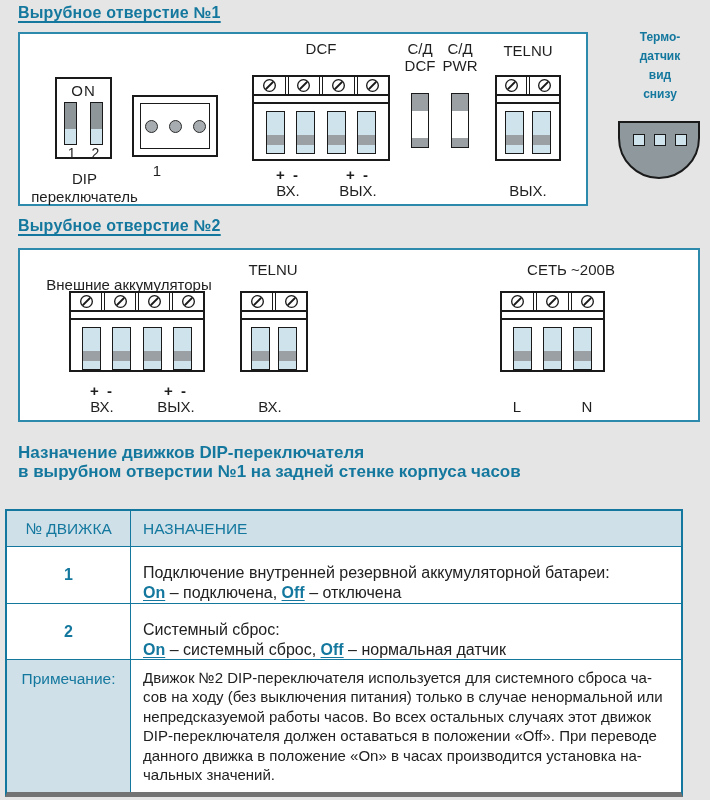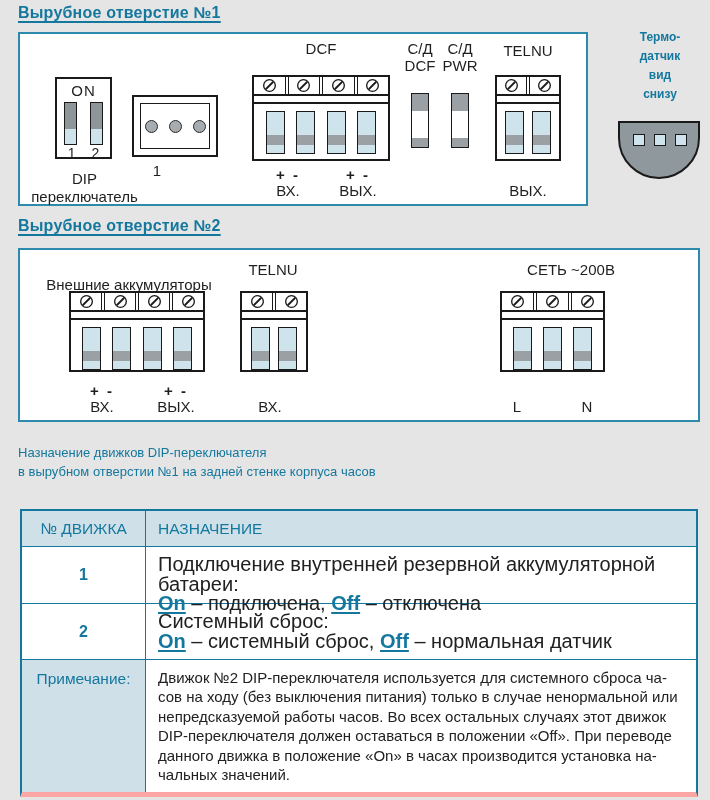--- a/index.html
+++ b/index.html
@@ -51,32 +51,32 @@
   .led{position:absolute;width:18px;height:55px;border:1.8px solid var(--dk);background:#fff}
   .led-top{position:absolute;top:0;left:0;right:0;height:17px;background:var(--sg);display:block}
   .led-bot{position:absolute;bottom:0;left:0;right:0;height:9px;background:var(--sg);display:block}
 
   
   .sensor-label{position:absolute;color:var(--accent);font-weight:bold;font-size:12px;line-height:19px;text-align:center;white-space:pre-line}
   .sensor-shape{position:absolute;width:82px;height:58px;background:#8F989C;border:2.6px solid var(--dk);border-radius:0 0 42px 42px}
   .sensor-sq{position:absolute;width:12px;height:12px;background:var(--sb);border:1.4px solid var(--dk);top:11px}
 
   
-  .tbl-heading{position:absolute;color:var(--accent);font-weight:normal;font-size:13px;line-height:19px}
-  .dip-table{position:absolute;left:20px;top:509px;width:678px;display:grid;
+  .tbl-heading{position:absolute;color:var(--accent);font-weight:bold;font-size:17px;line-height:19px}
+  .dip-table{position:absolute;left:5px;top:509px;width:678px;display:grid;
     grid-template-columns:124px 1fr;grid-template-rows:36px 57px 56px auto;
-    border:2.2px solid var(--accent);border-bottom:5px solid #fca5a5;background:#fff}
+    border:2.2px solid var(--accent);border-bottom:5px solid #737373;background:#fff}
   .cell{border-bottom:1.6px solid var(--accent)}
   .c1{border-right:1.6px solid var(--accent)}
   .row-last{border-bottom:none}
   .th{background:var(--hbg);color:var(--accent);font-size:15.5px;display:flex;align-items:center}
   .th1{justify-content:center}
   .th2{padding-left:12px}
   .num-cell{display:flex;align-items:center;justify-content:center;color:var(--accent);font-weight:bold;font-size:16px}
-  .desc-cell{padding:8px 12px;font-size:20px;line-height:19.5px;color:var(--txt)}
+  .desc-cell{padding:16px 12px;font-size:16px;line-height:19.5px;color:var(--txt)}
   .onoff{color:var(--accent);font-weight:bold;text-decoration:underline;text-underline-offset:2px}
   .note-label-cell{background:var(--hbg);color:var(--accent);font-size:15.5px;text-align:center;padding-top:10px}
   .note-text-cell{padding:8px 12px;font-size:15px;line-height:19.4px;color:var(--txt);white-space:pre-line}
 </style>
 </head>
 <body>
 
 <div class="page">
 
   <div class="sec-title" style="left:18px;top:4px">Вырубное отверстие №1</div>

